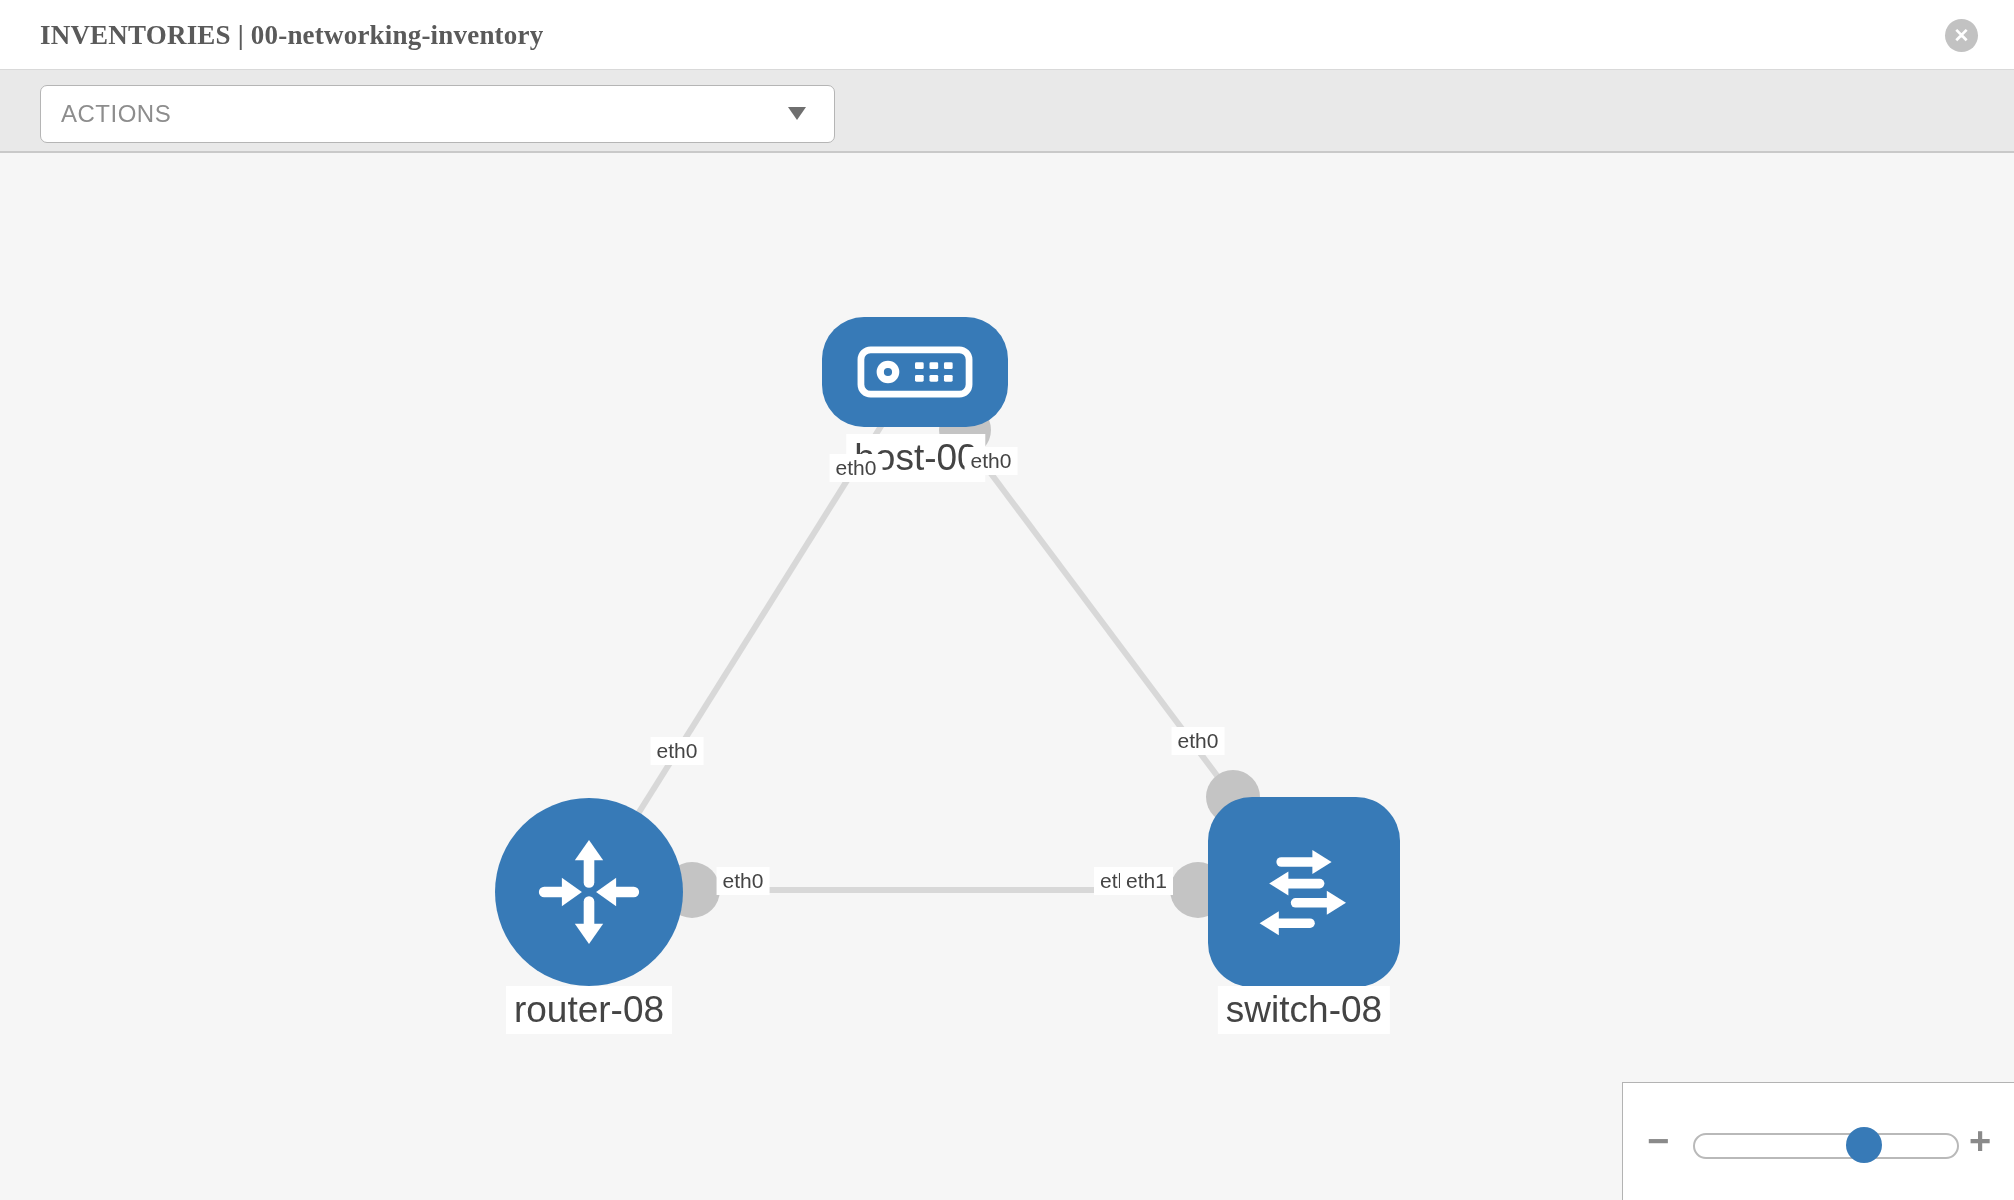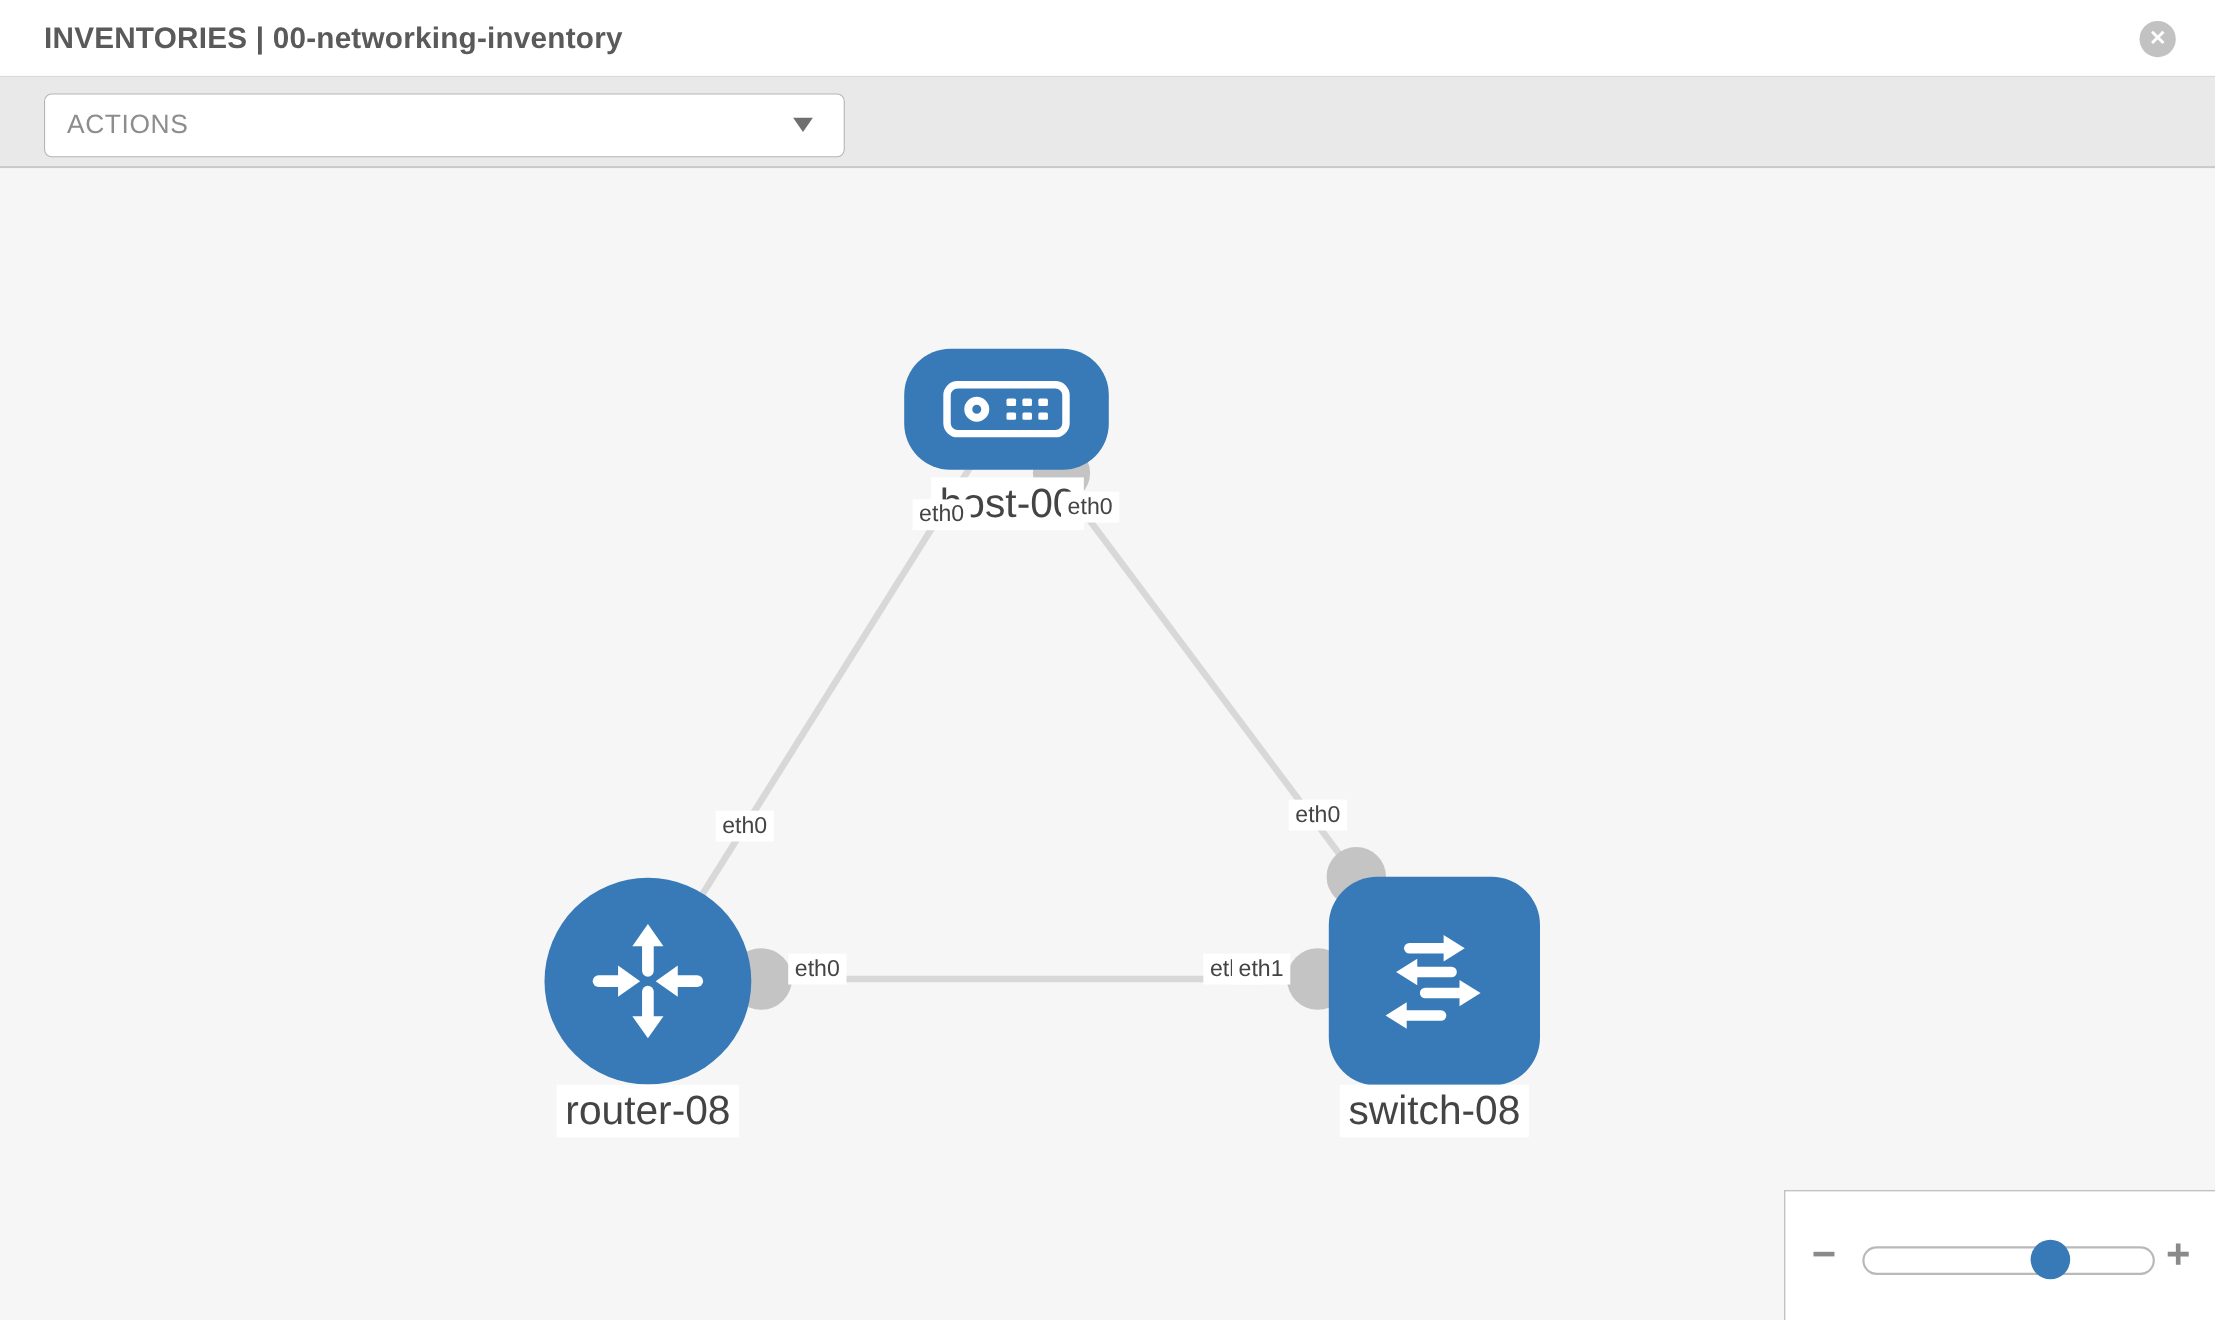--- a/index.html
+++ b/index.html
@@ -1,38 +1,38 @@
 <!DOCTYPE html>
 <html><head>
 <meta charset="utf-8">
 <style>
   * { margin:0; padding:0; box-sizing:border-box; }
   html,body { width:2014px; height:1200px; overflow:hidden; background:#ffffff;
               font-family:"Liberation Sans", sans-serif; }
 
   
   .header { position:absolute; left:0; top:0; width:2014px; height:70px;
-            background:#ffffff; border-bottom:1px solid #d9d9d9; }
+            background:#ffffff; border-bottom:1px solid #d9d9d9;font-family:Liberation Serif, serif; }
   .header-title { position:absolute; left:40px; top:0; line-height:70px;
                   font-size:27px; font-weight:700; color:#5a5a5a; letter-spacing:0.2px; }
   .close-btn { position:absolute; left:1945px; top:19px; width:33px; height:33px;
                border-radius:50%; background:#c2c2c2; color:#ffffff; text-align:center;
                line-height:33px; font-size:19px; font-weight:700; cursor:pointer; }
 
   
   .toolbar { position:absolute; left:0; top:70px; width:2014px; height:83px;
              background:#e9e9e9; border-bottom:2px solid #c9c9c9; }
   .select-box { position:absolute; top:15px; height:58px; background:#ffffff;
                 border:1px solid #b5b5b5; border-radius:7px; cursor:pointer; }
   .select-box .sel-label { position:absolute; left:20px; top:0; line-height:56px;
                            font-size:24px; color:#8d8d8d; letter-spacing:0.5px; }
   .select-box .caret { position:absolute; right:28px; top:21px; width:0; height:0;
                        border-left:9px solid transparent; border-right:9px solid transparent;
                        border-top:13px solid #6f6f6f; }
-  .actions-box { left:40px;  width:728px;text-decoration:underline; }
+  .actions-box { left:40px;  width:795px;text-decoration:underline; }
   .search-box  { left:1183px; width:795px; }
   .tool-icon { position:absolute; top:99px; width:42px; height:42px; cursor:pointer; }
 
   
   .canvas { position:absolute; left:0; top:153px; width:2014px; height:1047px;
             background:#f6f6f6; }
   .links-svg { position:absolute; left:0; top:0; width:2014px; height:1047px; }
 
   .node { position:absolute; background:#377ab7; display:flex;
           align-items:center; justify-content:center; cursor:pointer; }

